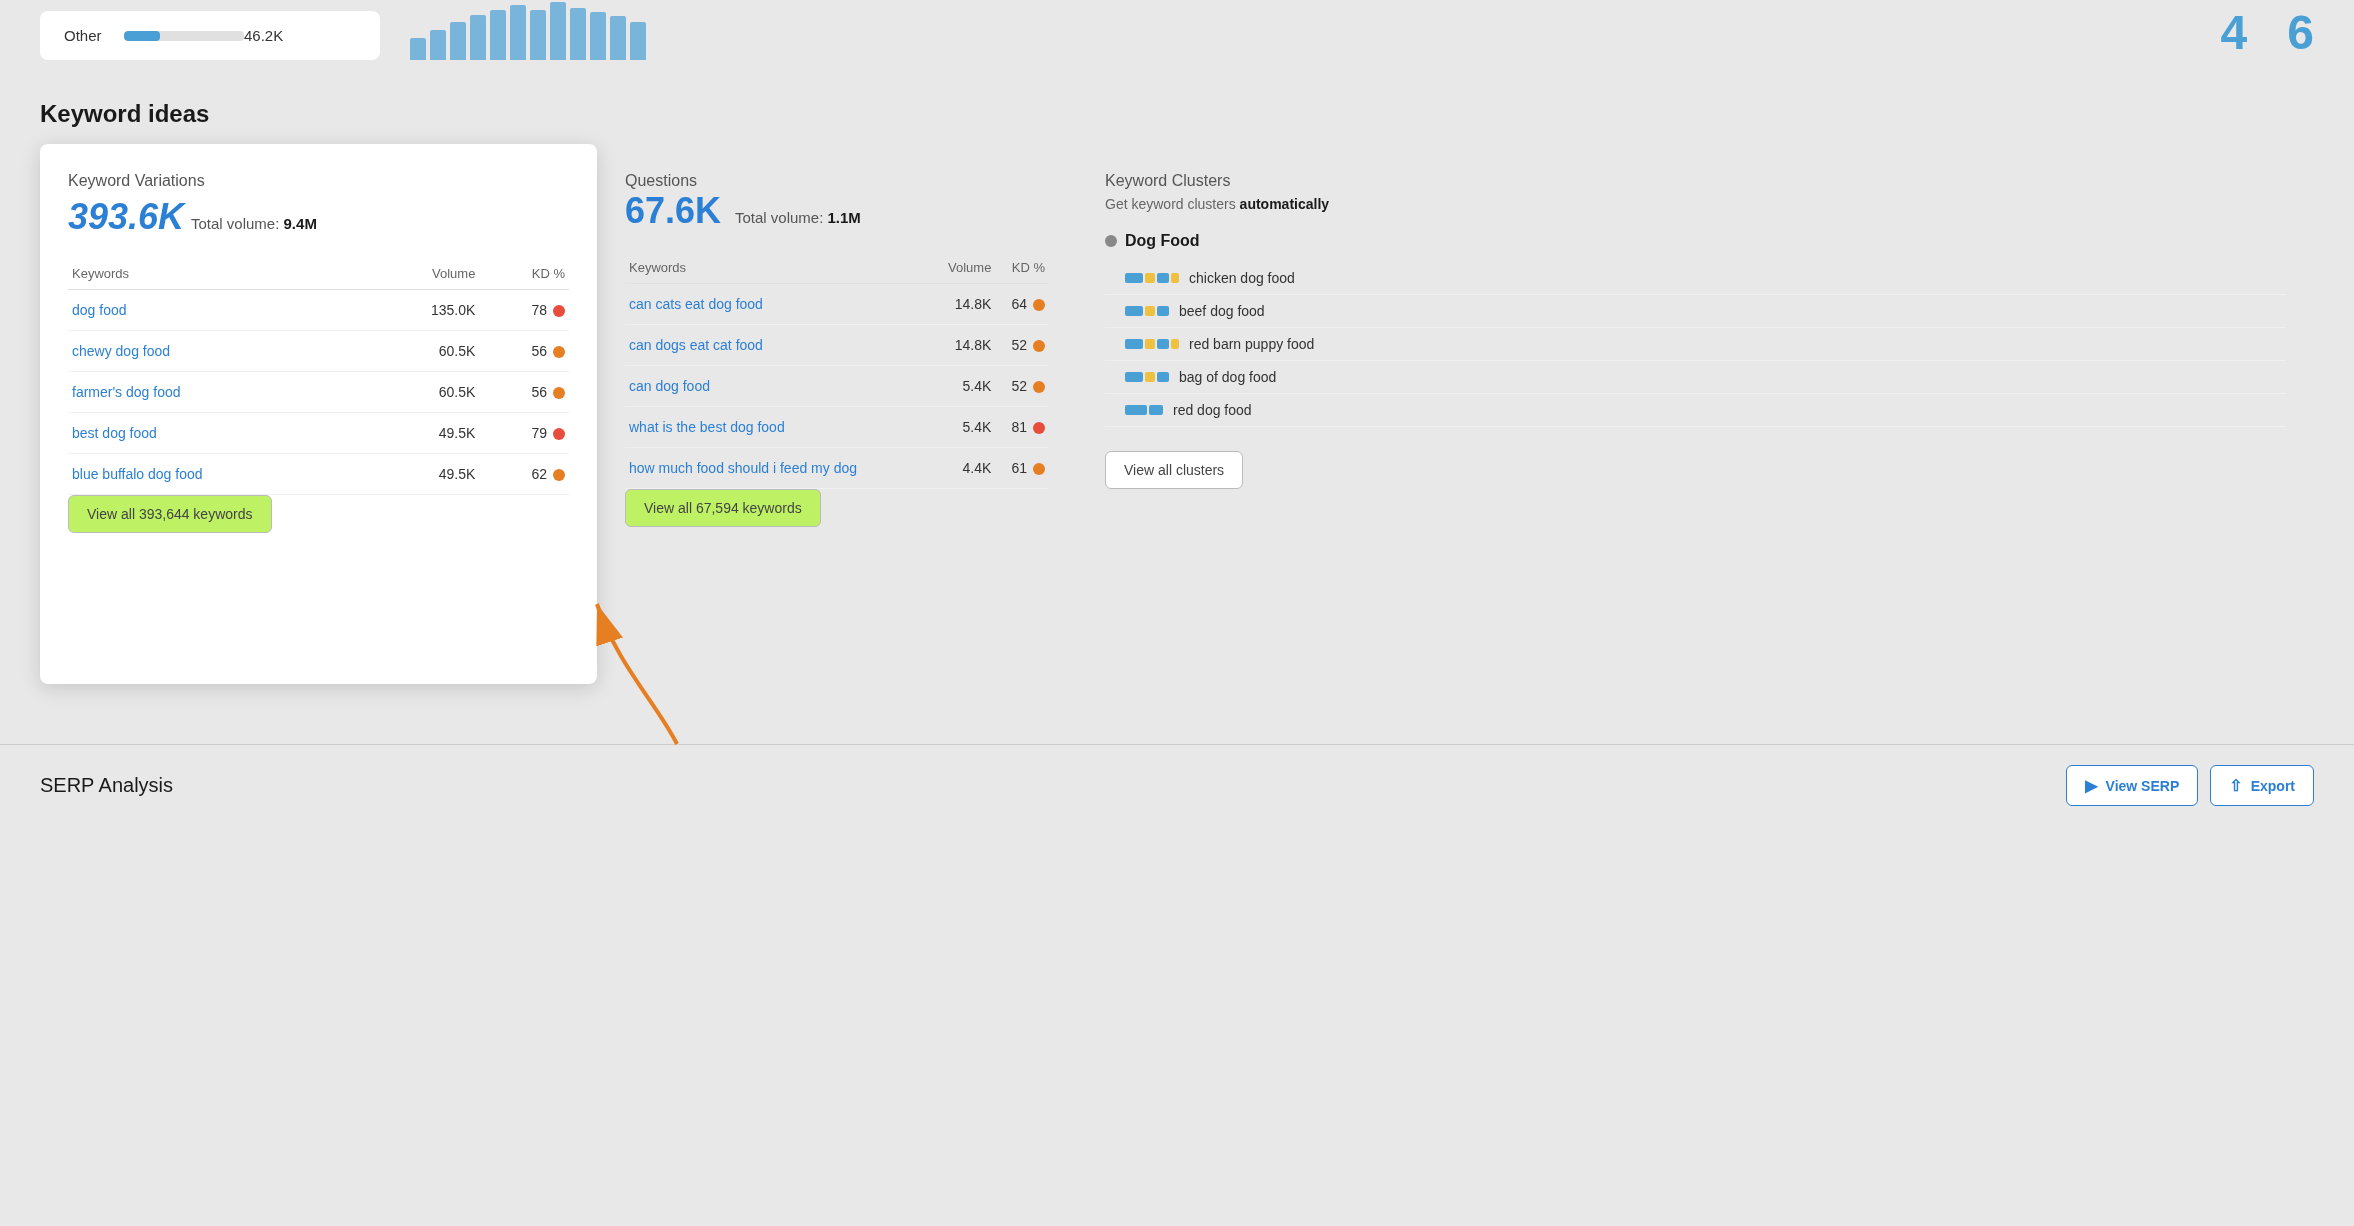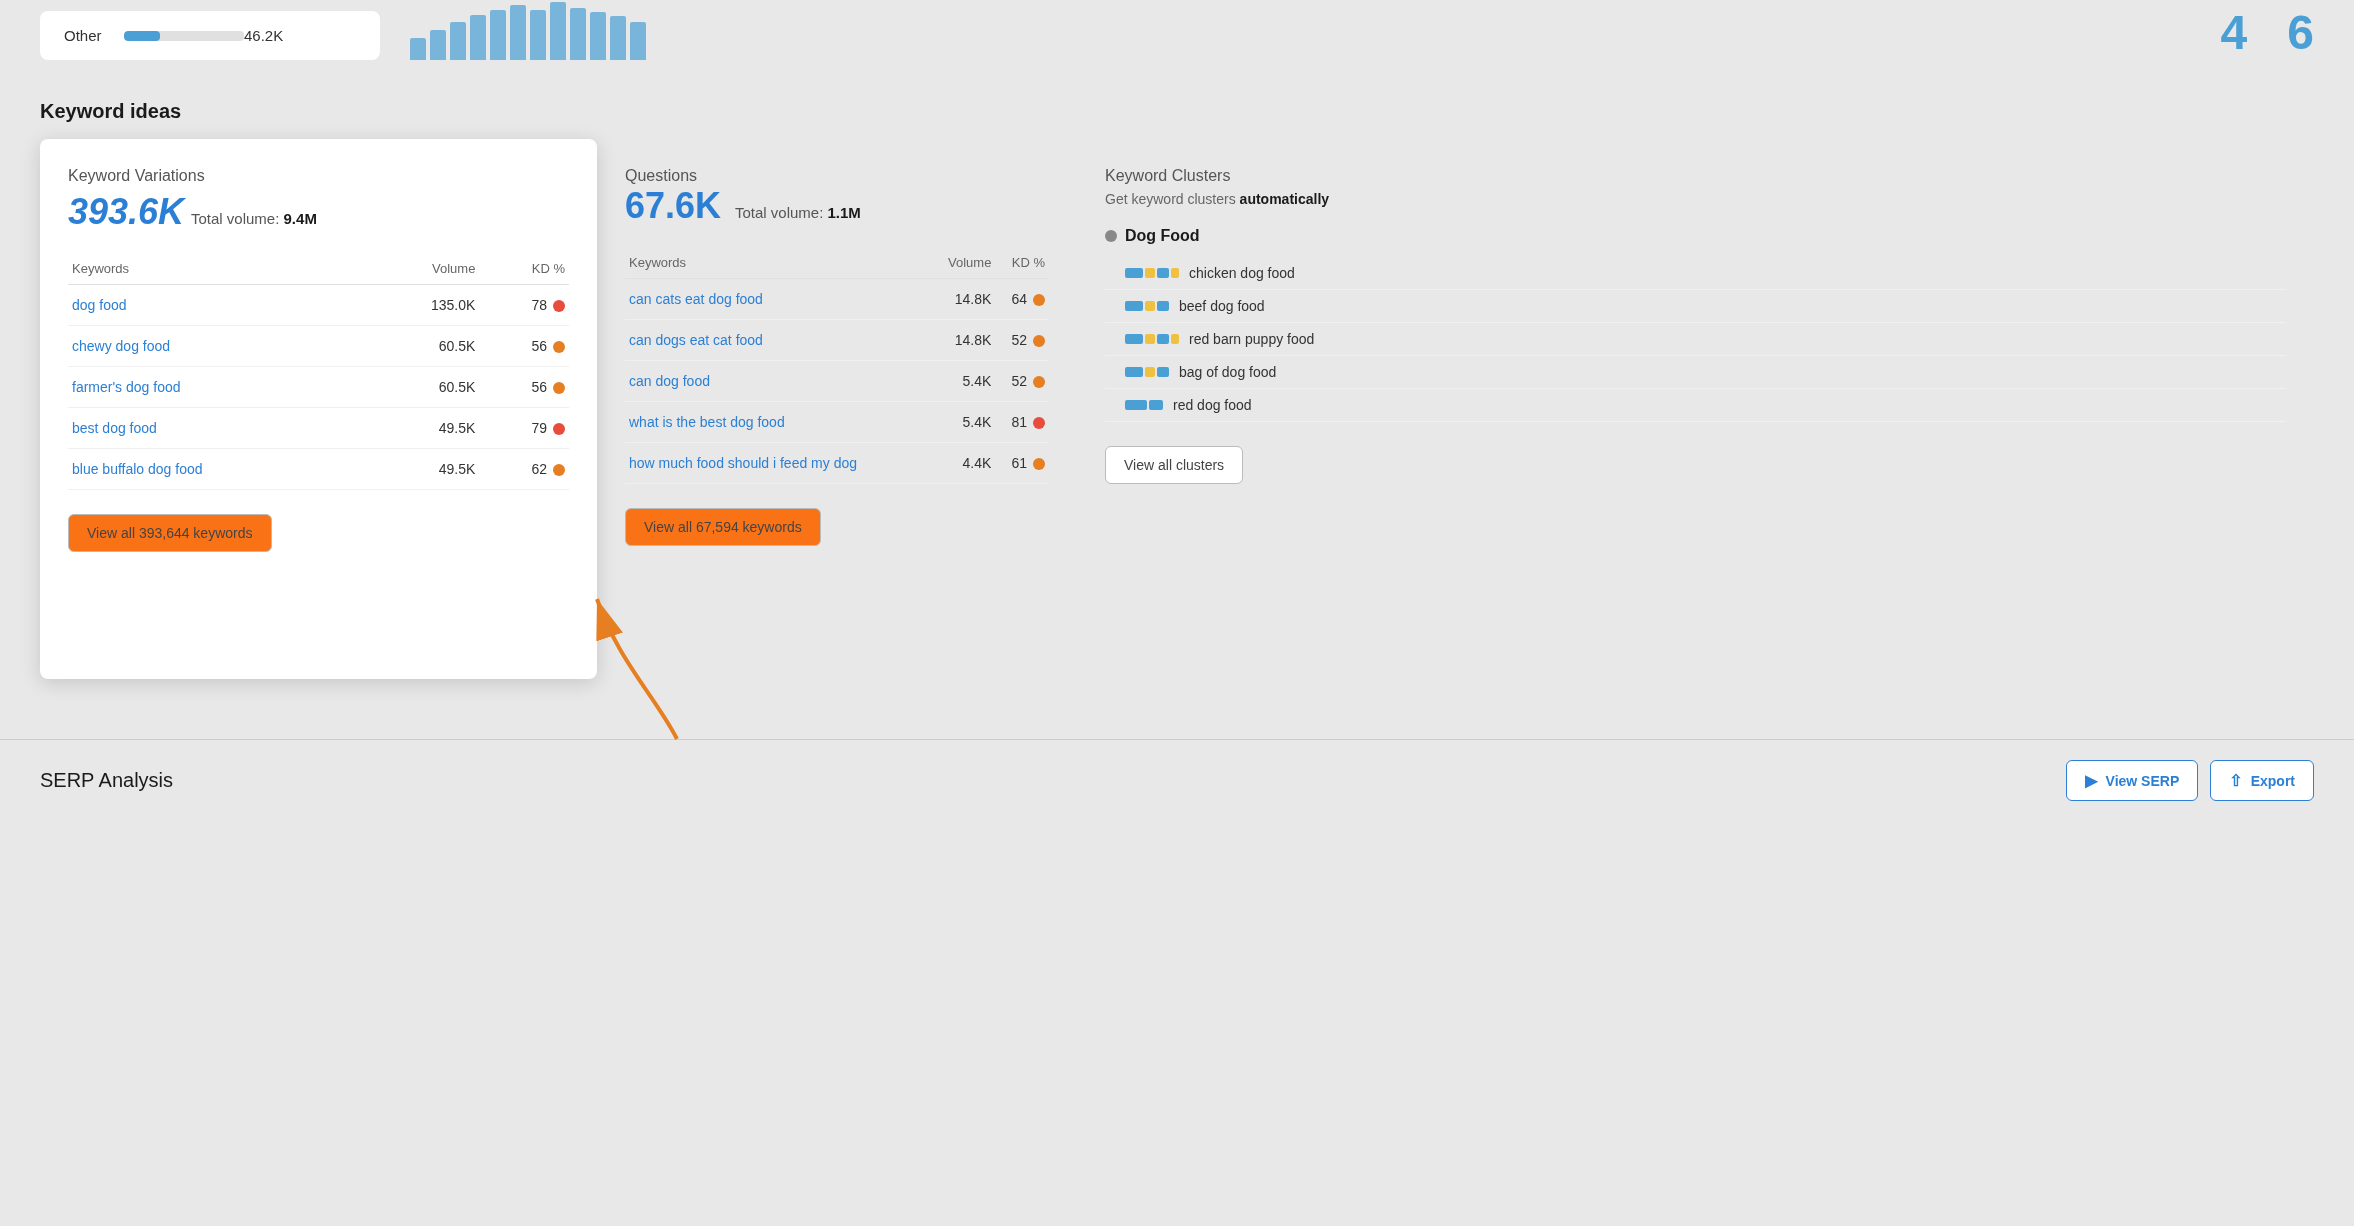--- a/index.html
+++ b/index.html
@@ -87,21 +87,21 @@
       font-weight: 700;
       color: #4a9fd4;
     }
 
     
     .keyword-ideas-header {
       padding: 20px 40px 16px 40px;
     }
 
     .keyword-ideas-title {
-      font-size: 20px;
+      font-size: 24px;
       font-weight: 700;
       color: #1a1a1a;
     }
 
     
     .main-content {
       padding: 0 40px;
       display: flex;
       gap: 0;
       position: relative;
@@ -191,25 +191,24 @@
       border-radius: 50%;
       margin-left: 6px;
       vertical-align: middle;
     }
 
     .dot-red { background: #e74c3c; }
     .dot-orange { background: #e67e22; }
 
     .view-all-btn {
       display: inline-block;
-      margin-top: 24px;
       padding: 10px 18px;
       border: 1.5px solid #bbb;
       border-radius: 6px;
-      background: #f97316;
+      background: #bef264;
       color: #444;
       font-size: 14px;
       cursor: pointer;
     }
 
     
     .questions-section {
       padding: 28px;
       width: 480px;
     }

